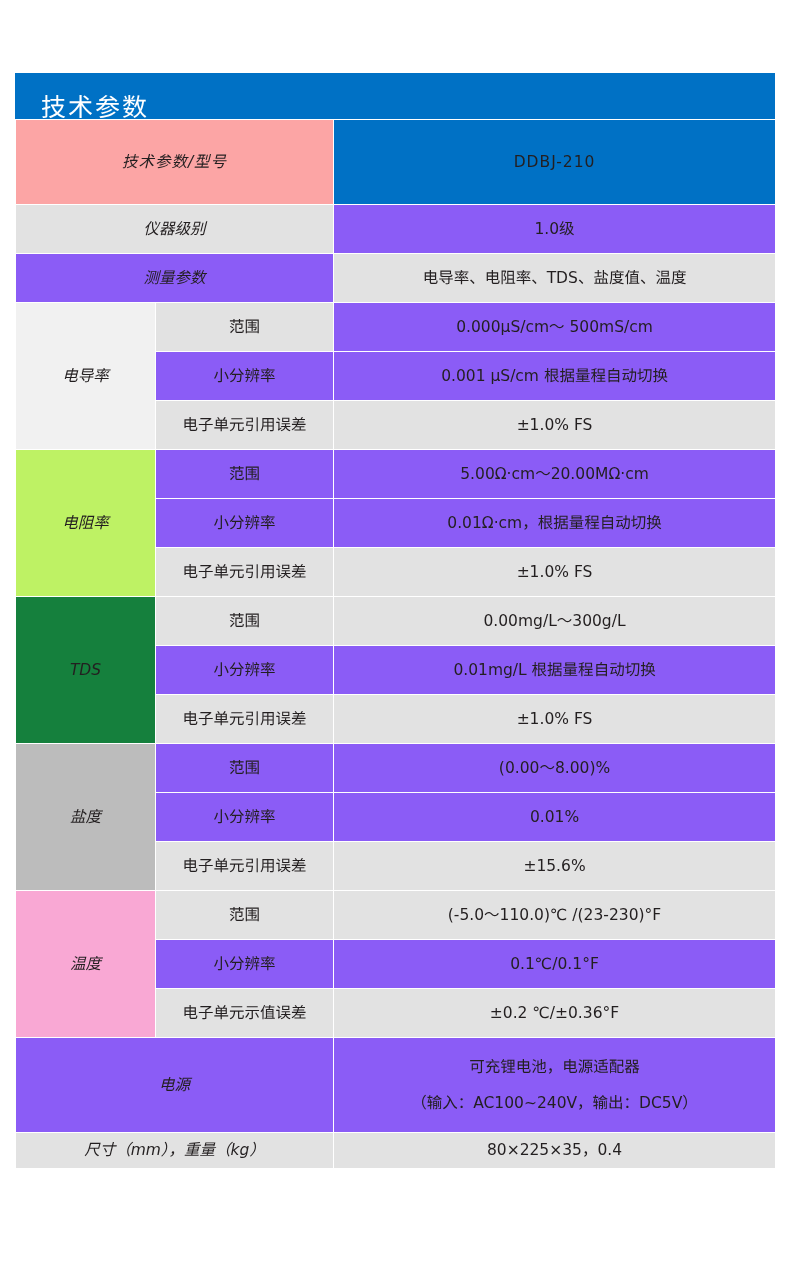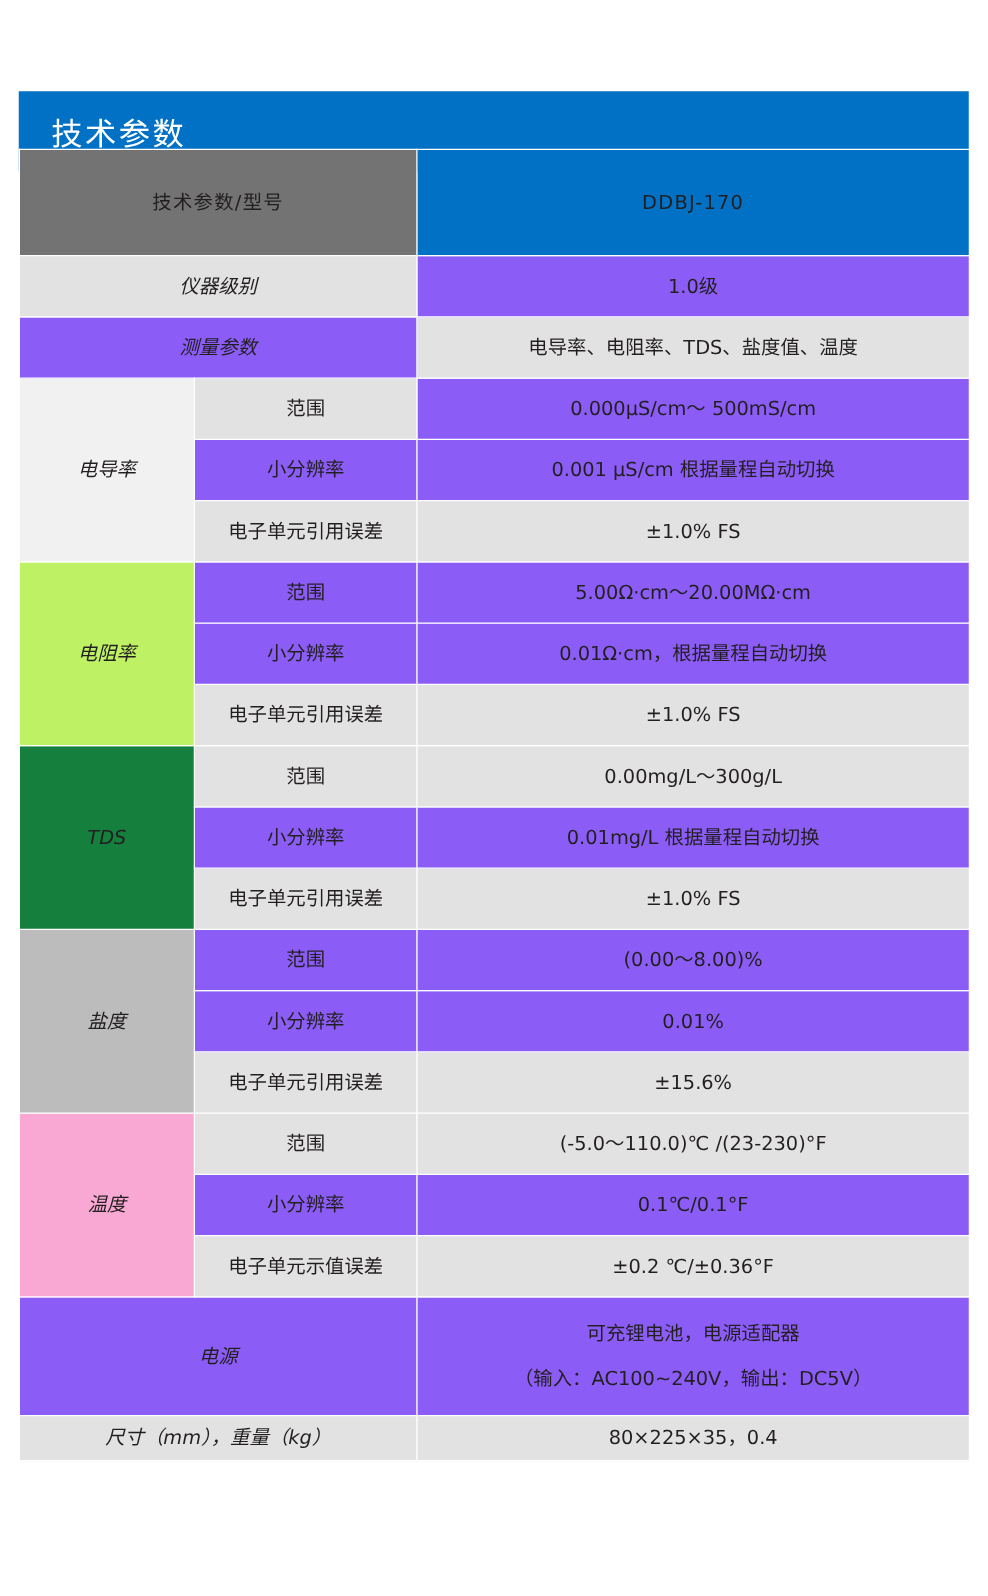--- a/index.html
+++ b/index.html
@@ -51,25 +51,26 @@
   table.spec td {
     border: 1px solid #ffffff;
     text-align: center;
     vertical-align: middle;
     font-size: 15.5px;
     color: #231f20;
     padding: 0;
     line-height: 1.45;
   }
   .head-left {
-    background: #737373;
+    background: #fca5a5;
     color: #ffffff;
     font-size: 19px;
     height: 84px;
     letter-spacing: 1px;
+    font-style: italic;
   }
   .head-right {
     background: #0071c5;
     color: #ffffff;
     font-size: 21px;
     height: 84px;
     letter-spacing: 1px;
   }
   .g-light { background: #8b5cf6; }
   .g-mid   { background: #e2e2e2; }
@@ -99,21 +100,21 @@
 
   <table class="spec">
     <colgroup>
       <col style="width:140px">
       <col style="width:178px">
       <col style="width:442px">
     </colgroup>
     <tbody>
       <tr>
         <td class="head-left" colspan="2">技术参数/型号</td>
-        <td class="head-right">DDBJ-170</td>
+        <td class="head-right">DDBJ-210</td>
       </tr>
 
       <tr class="row-h">
         <td class="g-mid grp" colspan="2">仪器级别</td>
         <td class="g-light val">1.0级</td>
       </tr>
 
       <tr class="row-h">
         <td class="g-light grp" colspan="2">测量参数</td>
         <td class="g-mid val">电导率、电阻率、TDS、盐度值、温度</td>

